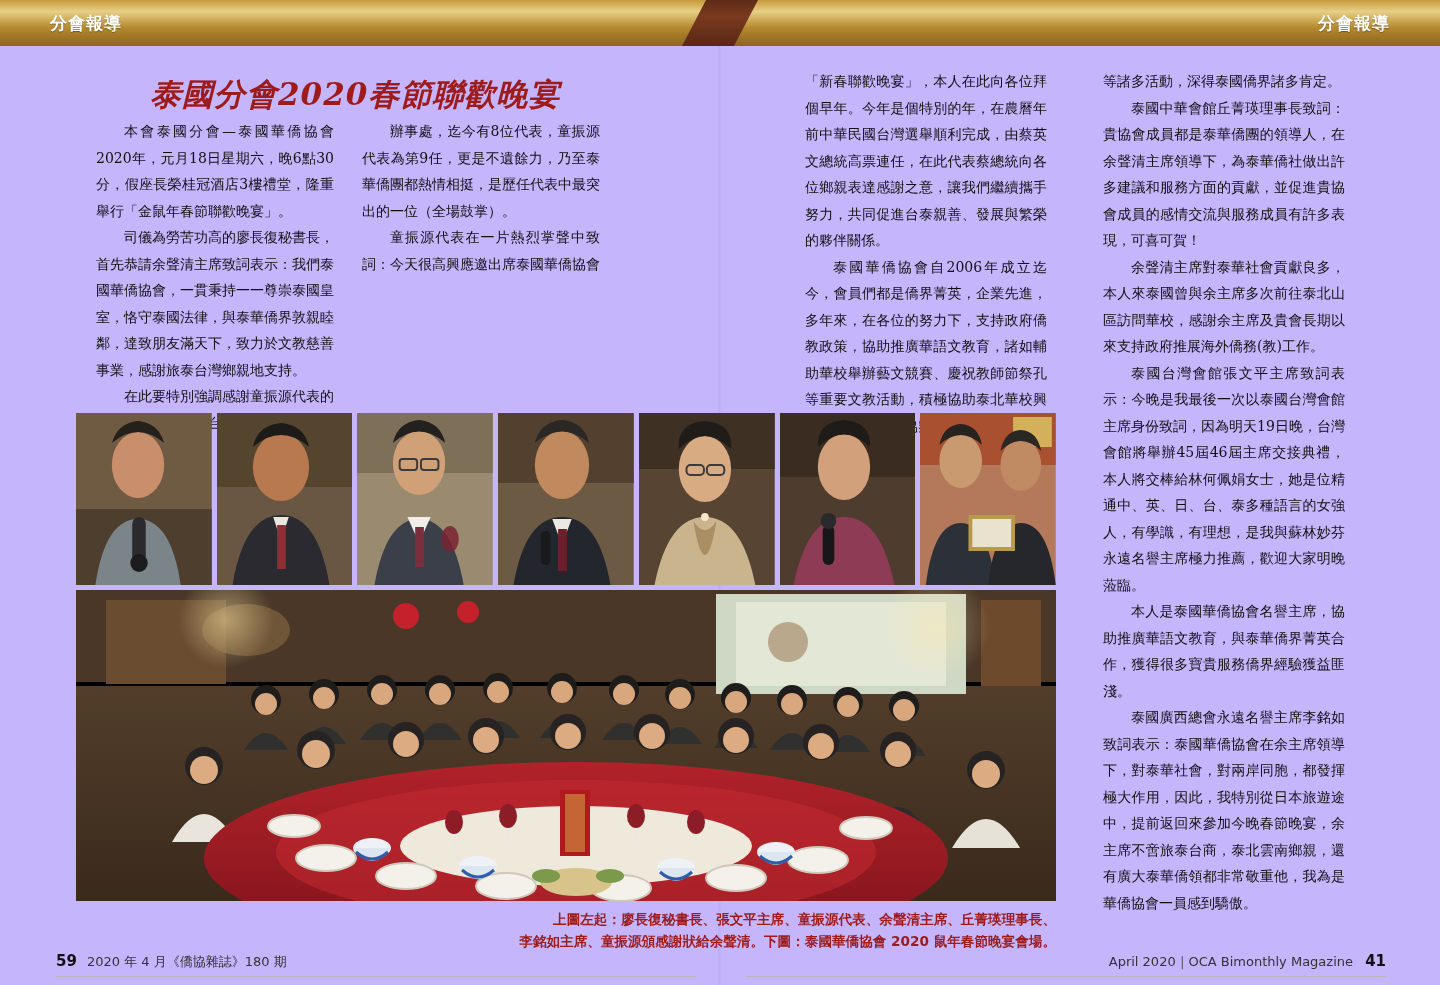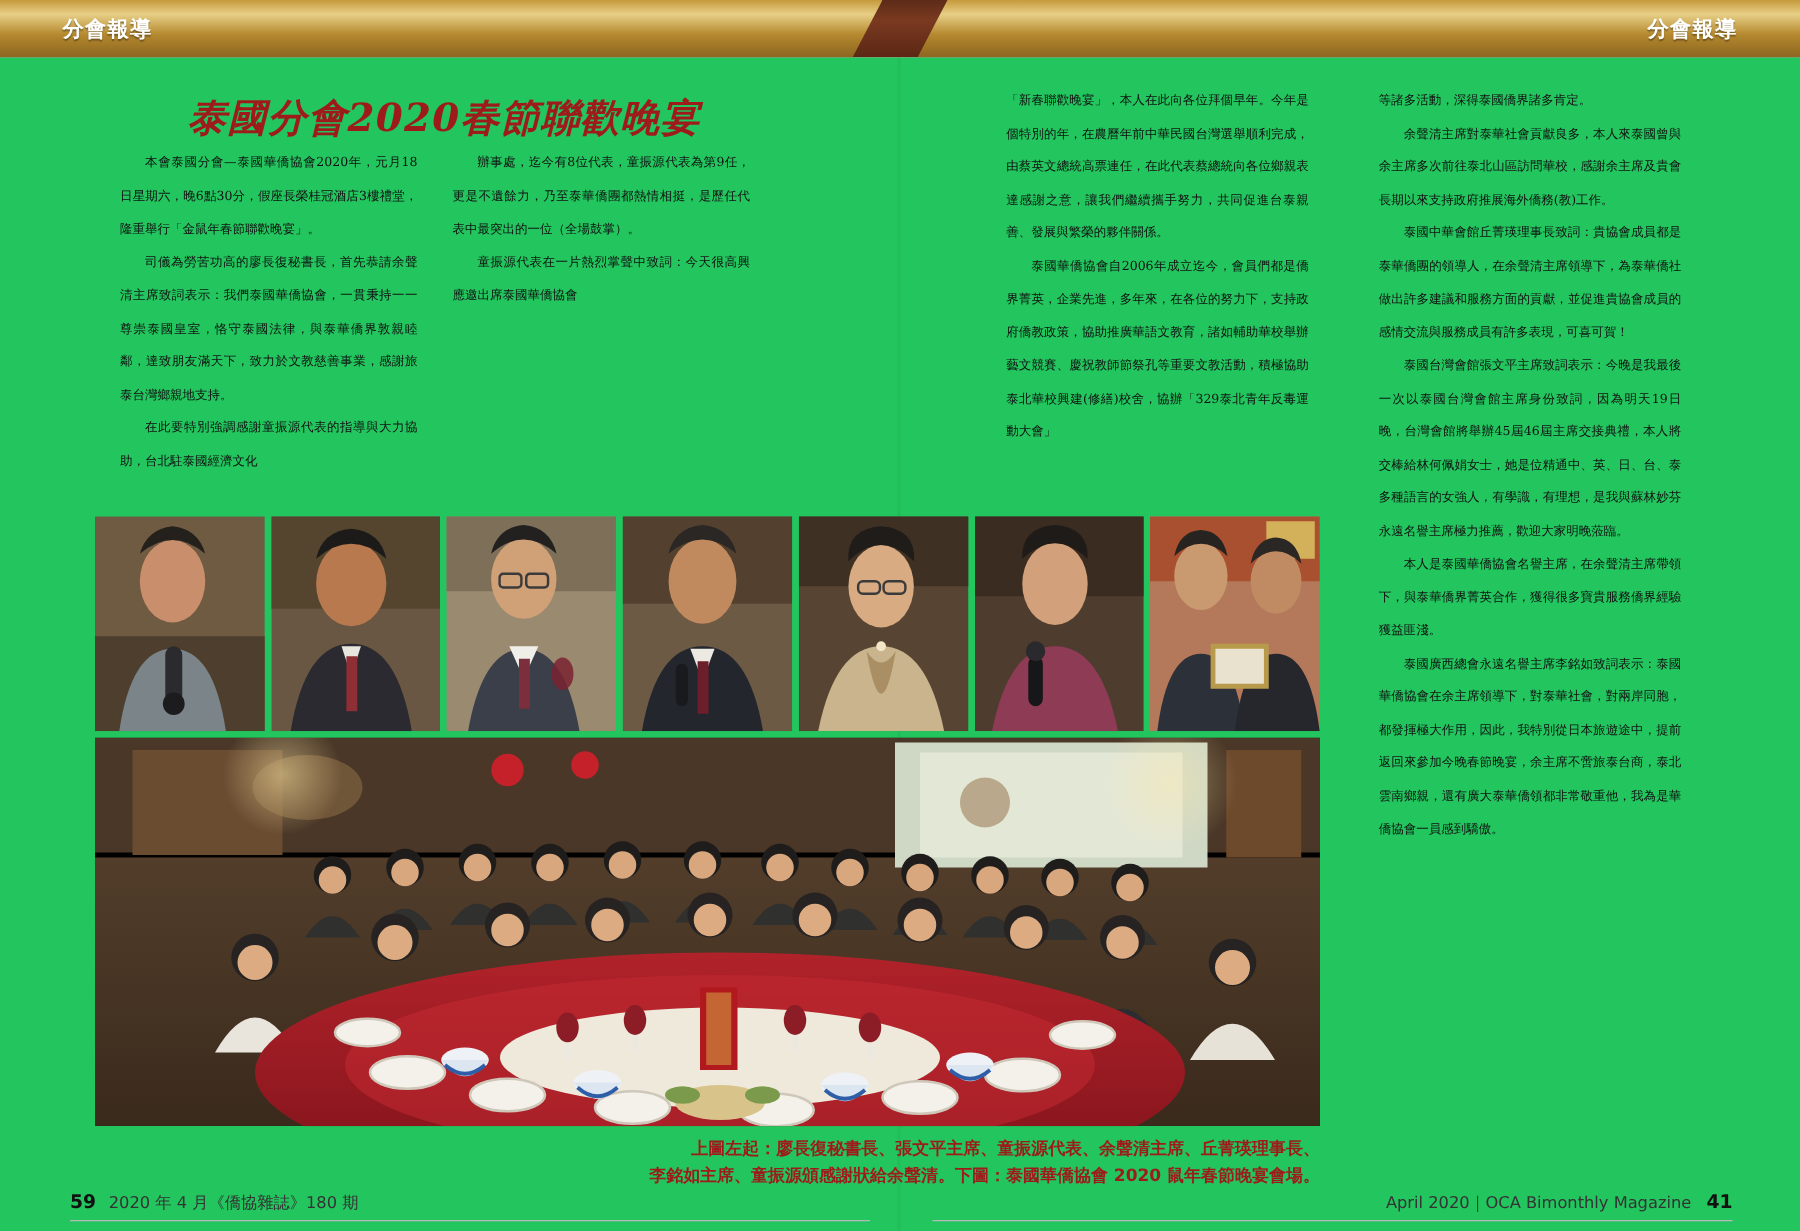--- a/index.html
+++ b/index.html
@@ -30,42 +30,42 @@
     font-family:"DejaVu Sans", sans-serif;
     font-size:17px;font-weight:bold;color:#ffffff;
     letter-spacing:1px;
     text-shadow:0 1px 1px rgba(0,0,0,.35);
   }
   .banner-label.left{left:50px;}
   .banner-label.right{right:50px;}
 
   
   .page{
-    position:absolute;left:0;top:46px;width:1440px;height:939px;background:#22c55e;
+    position:absolute;left:0;top:46px;width:1440px;height:939px;background:#c4b5fd;
   }
   
   .gutter{
     position:absolute;left:718px;top:0;width:4px;height:939px;
     background:linear-gradient(90deg,rgba(0,0,0,.05),rgba(0,0,0,0));
   }
 
   
   .headline{
     position:absolute;left:150px;top:28px;width:470px;
     font-family:"DejaVu Serif", serif;
     font-size:31px;font-weight:bold;color:#9e1b1b;
     letter-spacing:1px;
     font-style:italic;
     white-space:nowrap;
   }
 
   
   .col{
     position:absolute;
-    font-size:10px;
+    font-size:14px;
     line-height:26.5px;
     color:#111;
     text-align:justify;
     font-family:"DejaVu Serif", serif;
   }
   .col p{margin:0 0 0 0;text-indent:2em;}
   .col p.noindent{text-indent:0;}
 
   #col1{left:96px;top:72px;width:238px;}
   #col2{left:362px;top:72px;width:238px;}
@@ -135,24 +135,24 @@
     <p>童振源代表在一片熱烈掌聲中致詞：今天很高興應邀出席泰國華僑協會</p>
   </div>
 
   <div class="col" id="col3">
     <p class="noindent">「新春聯歡晚宴」，本人在此向各位拜個早年。今年是個特別的年，在農曆年前中華民國台灣選舉順利完成，由蔡英文總統高票連任，在此代表蔡總統向各位鄉親表達感謝之意，讓我們繼續攜手努力，共同促進台泰親善、發展與繁榮的夥伴關係。</p>
     <p>泰國華僑協會自2006年成立迄今，會員們都是僑界菁英，企業先進，多年來，在各位的努力下，支持政府僑教政策，協助推廣華語文教育，諸如輔助華校舉辦藝文競賽、慶祝教師節祭孔等重要文教活動，積極協助泰北華校興建(修繕)校舍，協辦「329泰北青年反毒運動大會」</p>
   </div>
 
   <div class="col" id="col4">
     <p class="noindent">等諸多活動，深得泰國僑界諸多肯定。</p>
+    <p>泰國中華會館丘菁瑛理事長致詞：貴協會成員都是泰華僑團的領導人，在余聲清主席領導下，為泰華僑社做出許多建議和服務方面的貢獻，並促進貴協會成員的感情交流與服務成員有許多表現，可喜可賀！</p>
     <p>余聲清主席對泰華社會貢獻良多，本人來泰國曾與余主席多次前往泰北山區訪問華校，感謝余主席及貴會長期以來支持政府推展海外僑務(教)工作。</p>
-    <p>泰國中華會館丘菁瑛理事長致詞：貴協會成員都是泰華僑團的領導人，在余聲清主席領導下，為泰華僑社做出許多建議和服務方面的貢獻，並促進貴協會成員的感情交流與服務成員有許多表現，可喜可賀！</p>
     <p>泰國台灣會館張文平主席致詞表示：今晚是我最後一次以泰國台灣會館主席身份致詞，因為明天19日晚，台灣會館將舉辦45屆46屆主席交接典禮，本人將交棒給林何佩娟女士，她是位精通中、英、日、台、泰多種語言的女強人，有學識，有理想，是我與蘇林妙芬永遠名譽主席極力推薦，歡迎大家明晚蒞臨。</p>
-    <p>本人是泰國華僑協會名譽主席，在余聲清主席帶領下，與泰華僑界菁英合作，獲得很多寶貴服務僑界經驗獲益匪淺。</p>
+    <p>本人是泰國華僑協會名譽主席，協助推廣華語文教育，與泰華僑界菁英合作，獲得很多寶貴服務僑界經驗獲益匪淺。</p>
     <p>泰國廣西總會永遠名譽主席李銘如致詞表示：泰國華僑協會在余主席領導下，對泰華社會，對兩岸同胞，都發揮極大作用，因此，我特別從日本旅遊途中，提前返回來參加今晚春節晚宴，余主席不啻旅泰台商，泰北雲南鄉親，還有廣大泰華僑領都非常敬重他，我為是華僑協會一員感到驕傲。</p>
 
   </div>
 
   <div class="photo-strip">
 
     <div class="ph">
       <svg viewBox="0 0 140 172" preserveAspectRatio="none" style="width:100%;height:100%;display:block">
         <rect width="140" height="172" fill="#6f5a42"></rect>
         <rect y="96" width="140" height="76" fill="#4d3e2d"></rect>

